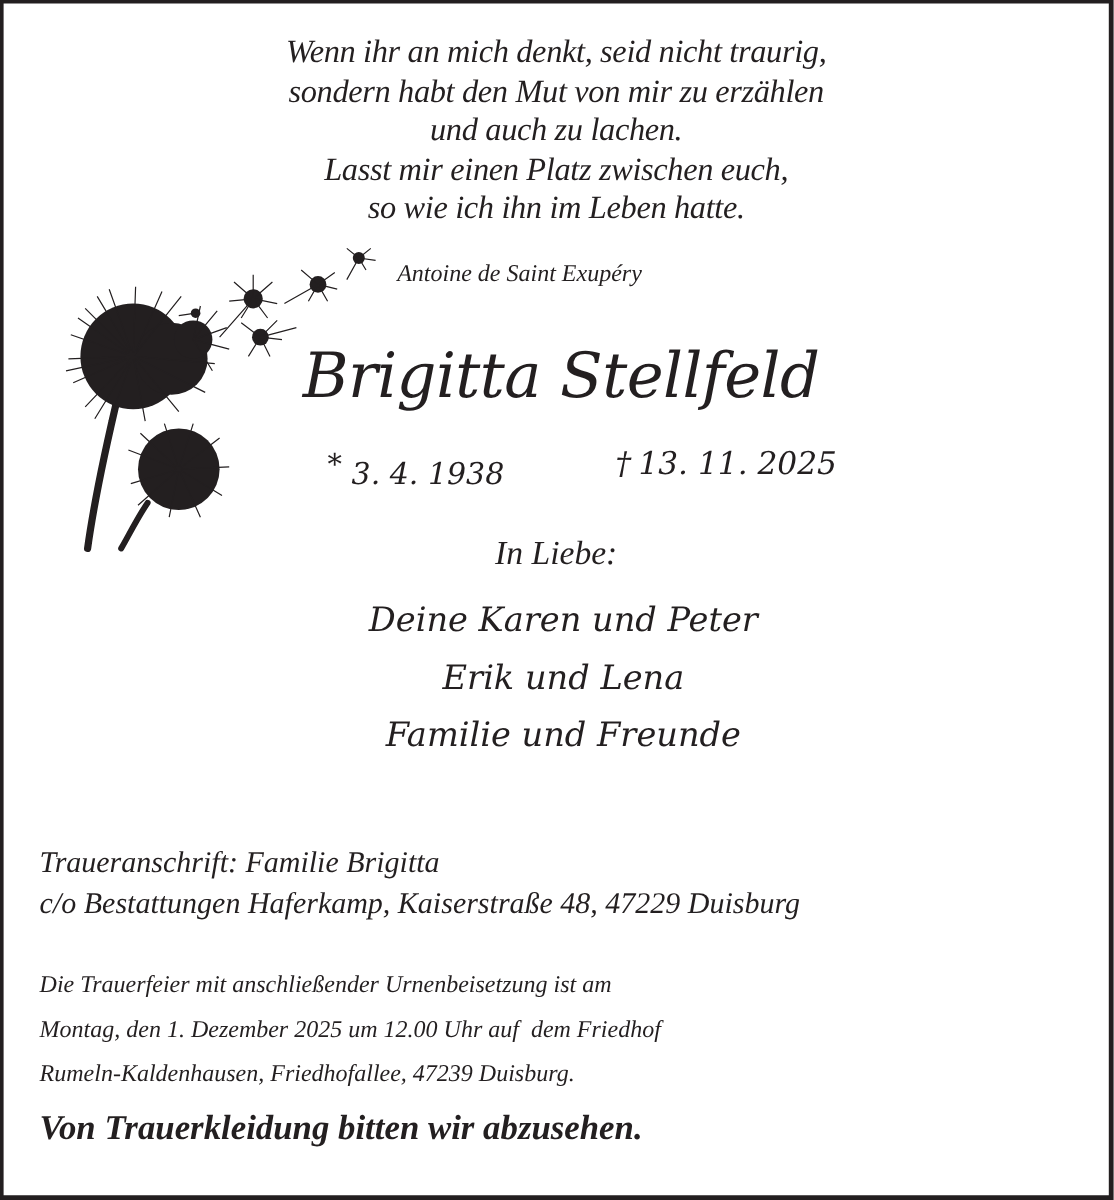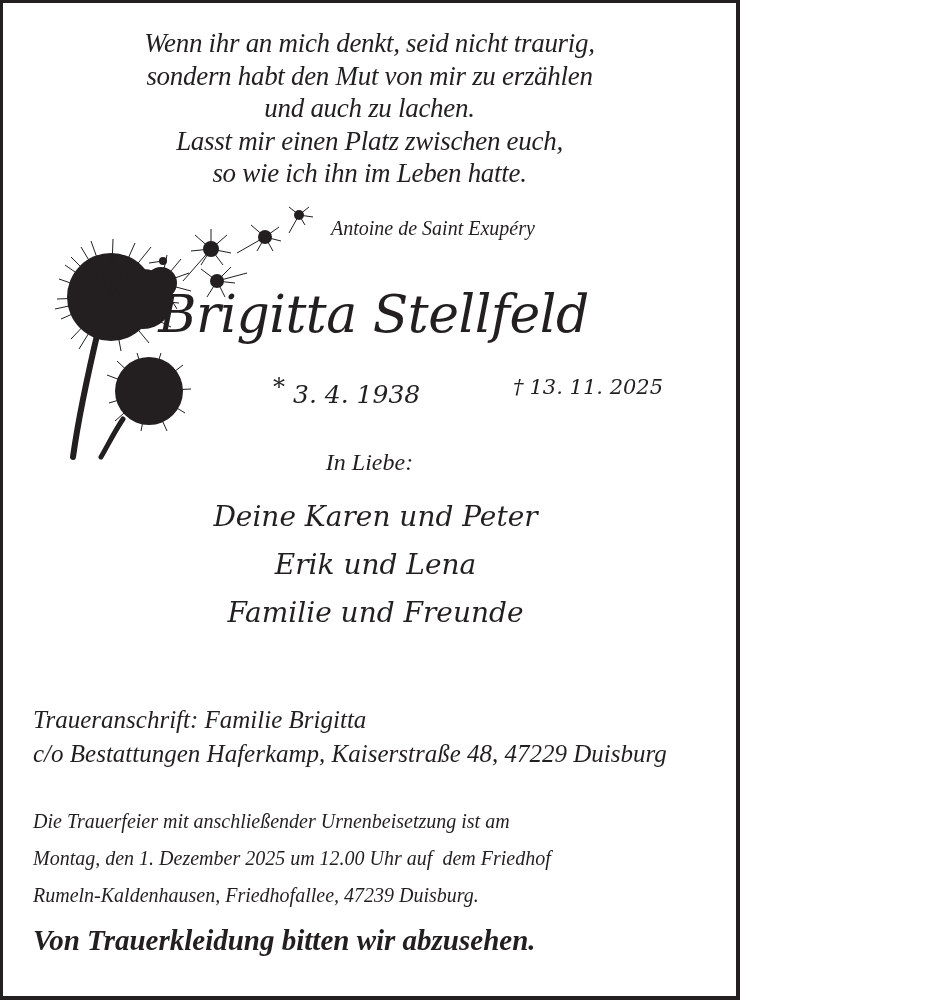--- a/index.html
+++ b/index.html
@@ -8,21 +8,21 @@
       background: #ffffff;
     }
     body {
       width: 928px;
       height: 1000px;
       overflow: hidden;
     }
     .frame {
       position: absolute;
       left: 0; top: 0;
-      width: 740px;
+      width: 928px;
       height: 1000px;
       box-sizing: border-box;
       border-top: 3px solid #231f20;
       border-left: 3px solid #231f20;
       border-right: 4px solid #231f20;
       border-bottom: 4px solid #231f20;
       background: #ffffff;
       color: #231f20;
       font-family: "DejaVu Serif", "Liberation Serif", serif;
       font-style: italic;
@@ -73,39 +73,39 @@
       font-family: "DejaVu Serif", serif;
       font-size: 25px;
       line-height: 36px;
       white-space: nowrap;
     }
     .death {
       position: absolute;
       left: 510px;
       top: 366px;
       font-family: "DejaVu Serif", serif;
-      font-size: 21px;
+      font-size: 26px;
       line-height: 36px;
       white-space: nowrap;
     }
     .symbol-star {
       font-size: 24px;
       vertical-align: 8px;
       margin-right: 8px;
     }
     .symbol-cross {
       margin-right: 6px;
     }
     .inliebe {
       position: absolute;
       left: 0; right: 0;
       top: 444px;
       text-align: center;
       font-family: "Liberation Serif", serif;
-      font-size: 24px;
+      font-size: 28px;
       line-height: 30px;
     }
     .family {
       position: absolute;
       left: 0; right: 0;
       top: 490px;
       text-align: center;
       font-family: "DejaVu Serif", serif;
       font-size: 28px;
       line-height: 48px;

